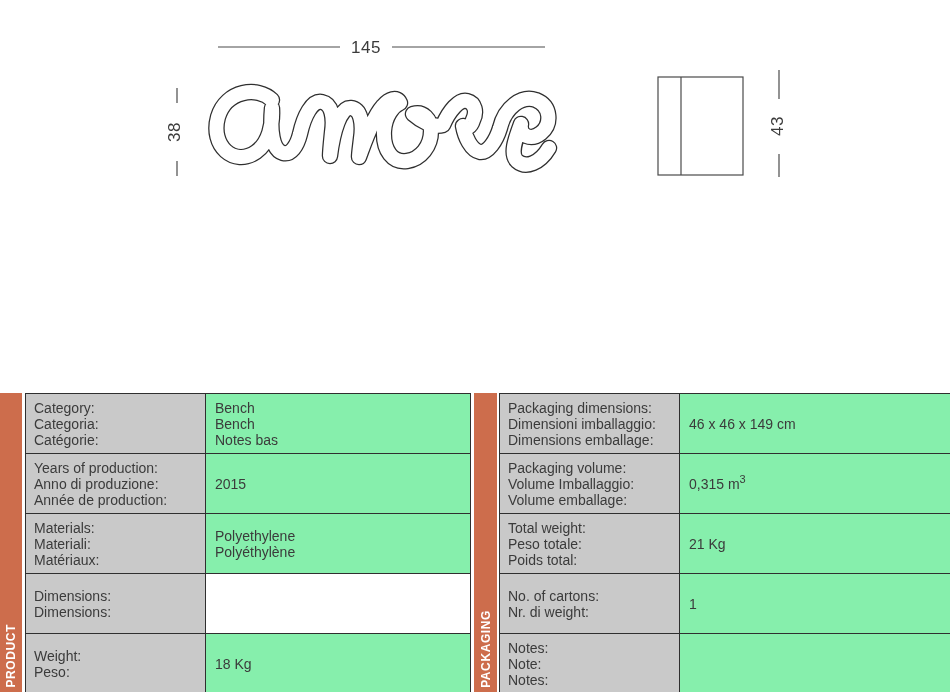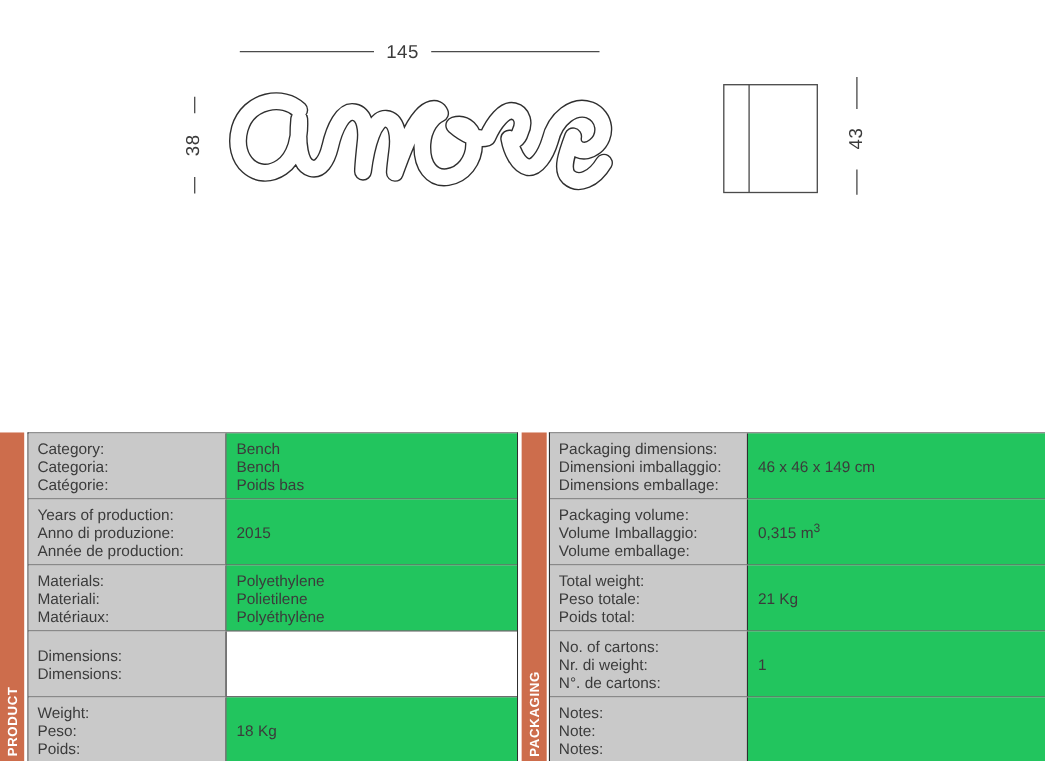--- a/index.html
+++ b/index.html
@@ -22,21 +22,21 @@
   .spec-group.right .bar{width:23px;}
   .bar-label{position:absolute;bottom:4px;left:50%;writing-mode:vertical-rl;transform:translateX(-50%) rotate(180deg);
              color:#fff;font-size:12px;font-weight:bold;letter-spacing:0.6px;white-space:nowrap;}
   .gap{width:3px;flex:0 0 auto;background:#fff;}
   .spec-group.right .gap{width:2px;}
   .spec-table{width:446px;border:1.5px solid #2f2f2f;border-bottom:none;background:#fff;box-sizing:border-box;flex:0 0 auto;}
   .spec-group.right .spec-table{width:510px;}
   .spec-row{display:flex;height:60px;border-bottom:1.5px solid #2f2f2f;box-sizing:border-box;}
   .label-cell{width:180px;flex:0 0 auto;background:#c9c9c9;border-right:1.5px solid #2f2f2f;box-sizing:border-box;
               display:flex;flex-direction:column;justify-content:center;padding-left:8px;padding-right:2px;}
-  .value-cell{flex:1;display:flex;flex-direction:column;justify-content:center;padding-left:9px;background:#22c55e;}
+  .value-cell{flex:1;display:flex;flex-direction:column;justify-content:center;padding-left:9px;background:#86efac;}
   .label-line{font-size:14px;line-height:16px;color:#3b3b3b;white-space:nowrap;}
   .value-line{font-size:14px;line-height:16px;color:#3b3b3b;white-space:nowrap;}
   .value-line sup{font-size:11px;line-height:0;}
 </style>
 </head>
 <body>
 
 <div class="page">
 
   <svg class="drawing-svg" width="950" height="392" viewBox="0 0 950 392">
@@ -101,21 +101,21 @@
 
         <div class="spec-row">
           <div class="label-cell">
             <span class="label-line">Category:</span>
             <span class="label-line">Categoria:</span>
             <span class="label-line">Catégorie:</span>
           </div>
           <div class="value-cell">
             <span class="value-line">Bench</span>
             <span class="value-line">Bench</span>
-            <span class="value-line">Poids bas</span>
+            <span class="value-line">Notes bas</span>
           </div>
         </div>
 
         <div class="spec-row">
           <div class="label-cell">
             <span class="label-line">Years of production:</span>
             <span class="label-line">Anno di produzione:</span>
             <span class="label-line">Année de production:</span>
           </div>
           <div class="value-cell">
@@ -124,37 +124,35 @@
         </div>
 
         <div class="spec-row">
           <div class="label-cell">
             <span class="label-line">Materials:</span>
             <span class="label-line">Materiali:</span>
             <span class="label-line">Matériaux:</span>
           </div>
           <div class="value-cell">
             <span class="value-line">Polyethylene</span>
-            <span class="value-line">Polietilene</span>
             <span class="value-line">Polyéthylène</span>
           </div>
         </div>
 
         <div class="spec-row">
           <div class="label-cell">
             <span class="label-line">Dimensions:</span>
             <span class="label-line">Dimensions:</span>
           </div>
         </div>
 
         <div class="spec-row">
           <div class="label-cell">
             <span class="label-line">Weight:</span>
             <span class="label-line">Peso:</span>
-            <span class="label-line">Poids:</span>
           </div>
           <div class="value-cell">
             <span class="value-line">18 Kg</span>
           </div>
         </div>
 
       </div>
     </div>
 
     <div class="spec-group right">
@@ -194,21 +192,20 @@
           </div>
           <div class="value-cell">
             <span class="value-line">21 Kg</span>
           </div>
         </div>
 
         <div class="spec-row">
           <div class="label-cell">
             <span class="label-line">No. of cartons:</span>
             <span class="label-line">Nr. di weight:</span>
-            <span class="label-line">N°. de cartons:</span>
           </div>
           <div class="value-cell">
             <span class="value-line">1</span>
           </div>
         </div>
 
         <div class="spec-row">
           <div class="label-cell">
             <span class="label-line">Notes:</span>
             <span class="label-line">Note:</span>

